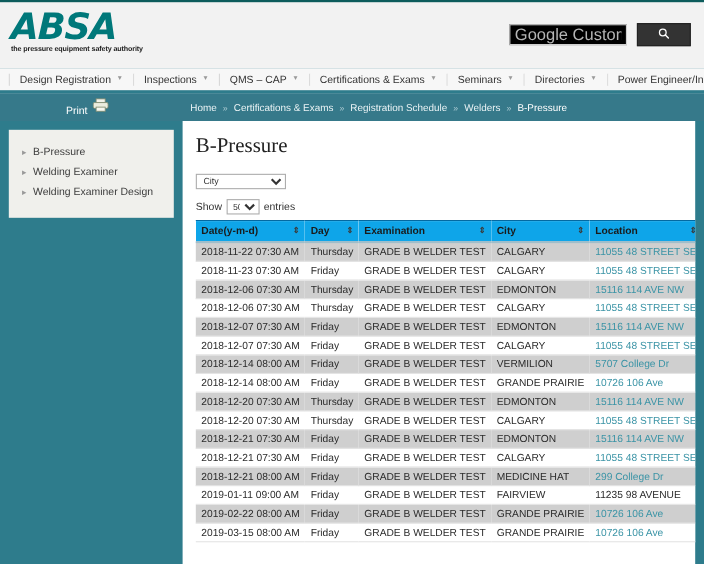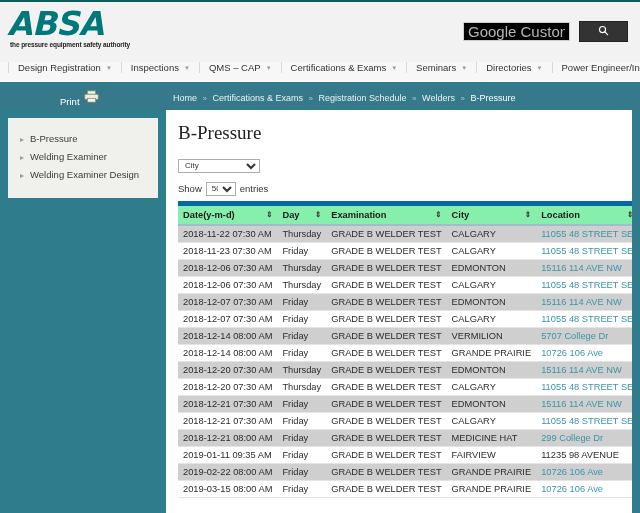--- a/index.html
+++ b/index.html
@@ -76,21 +76,21 @@
     padding: 0;
   }
   .mag { display:block; }
 
   
   .mainnav {
     display: flex;
     height: 23px;
     background: #f7f7f7;
     border-bottom: 3px solid #2e7c8c;
-    align-items: flex-start;
+    align-items: center;
   }
   .navitem {
     display: flex;
     align-items: center;
     padding: 0 9px;
     font-size: 9.5px;
     color: #333;
     border-right: 1px solid #d8d8d8;
     white-space: nowrap;
     cursor: pointer;
@@ -216,26 +216,26 @@
     font-family: "Liberation Sans", sans-serif;
   }
 
   
   table.dt {
     width: 100%;
     border-collapse: collapse;
     font-size: 9.3px;
   }
   table.dt thead th {
-    background: #86efac;
+    background: #0ea5e9;
     color: #1a1a1a;
     font-weight: bold;
     text-align: left;
     padding: 4px 5px 4px 5px;
-    border-top: 5px solid #0369a1;
+    border-top: 1px solid #0369a1;
     border-bottom: 2px solid #9fbecb;
     white-space: nowrap;
     position: relative;
     cursor: pointer;
     font-size: 9.3px;
   }
   .sortwrap {
     display: flex;
     align-items: center;
     justify-content: space-between;
@@ -496,21 +496,21 @@
               <td class="loc"><a>11055 48 STREET SE</a></td>
             </tr>
             <tr class="odd">
               <td class="col-date">2018-12-21 08:00 AM</td>
               <td class="col-day">Friday</td>
               <td class="col-exam">GRADE B WELDER TEST</td>
               <td class="col-city">MEDICINE HAT</td>
               <td class="loc"><a>299 College Dr</a></td>
             </tr>
             <tr class="even">
-              <td class="col-date">2019-01-11 09:35 AM</td>
+              <td class="col-date">2019-01-11 09:00 AM</td>
               <td class="col-day">Friday</td>
               <td class="col-exam">GRADE B WELDER TEST</td>
               <td class="col-city">FAIRVIEW</td>
               <td class="loc"><span class="plain">11235 98 AVENUE</span></td>
             </tr>
             <tr class="odd">
               <td class="col-date">2019-02-22 08:00 AM</td>
               <td class="col-day">Friday</td>
               <td class="col-exam">GRADE B WELDER TEST</td>
               <td class="col-city">GRANDE PRAIRIE</td>

